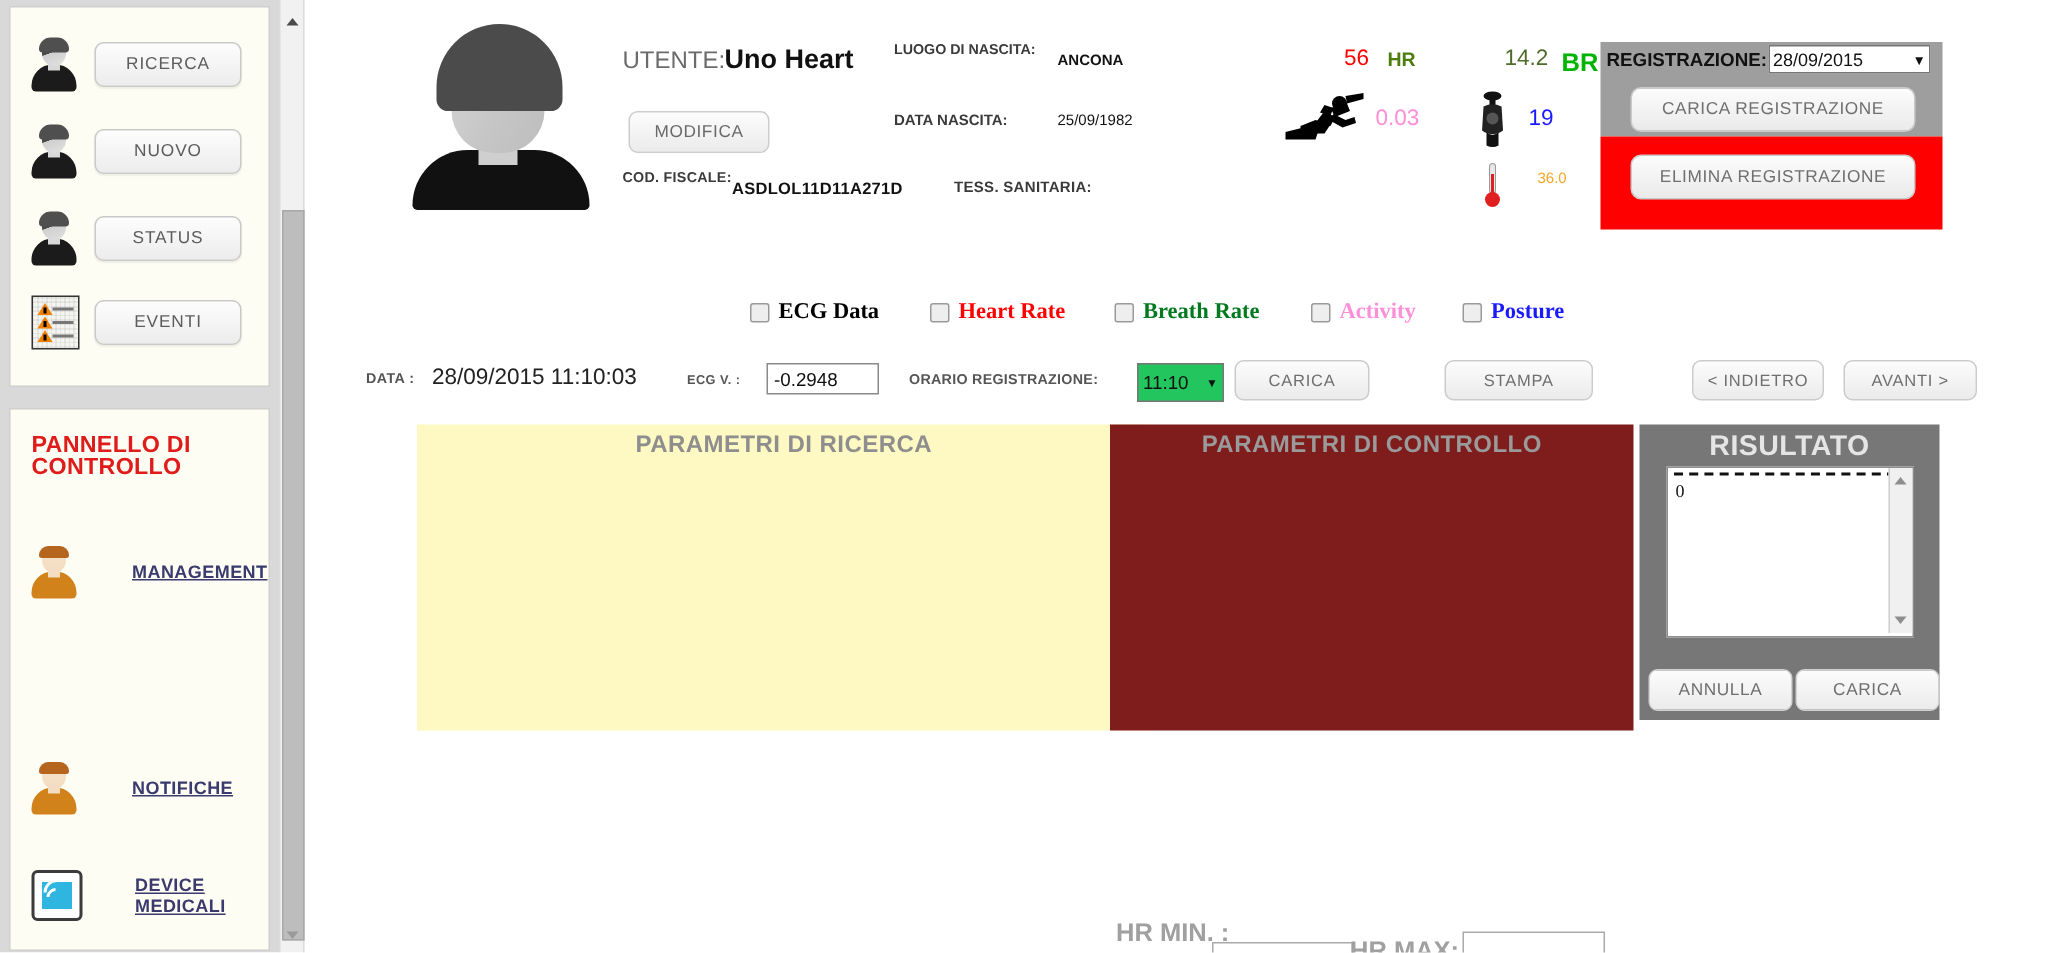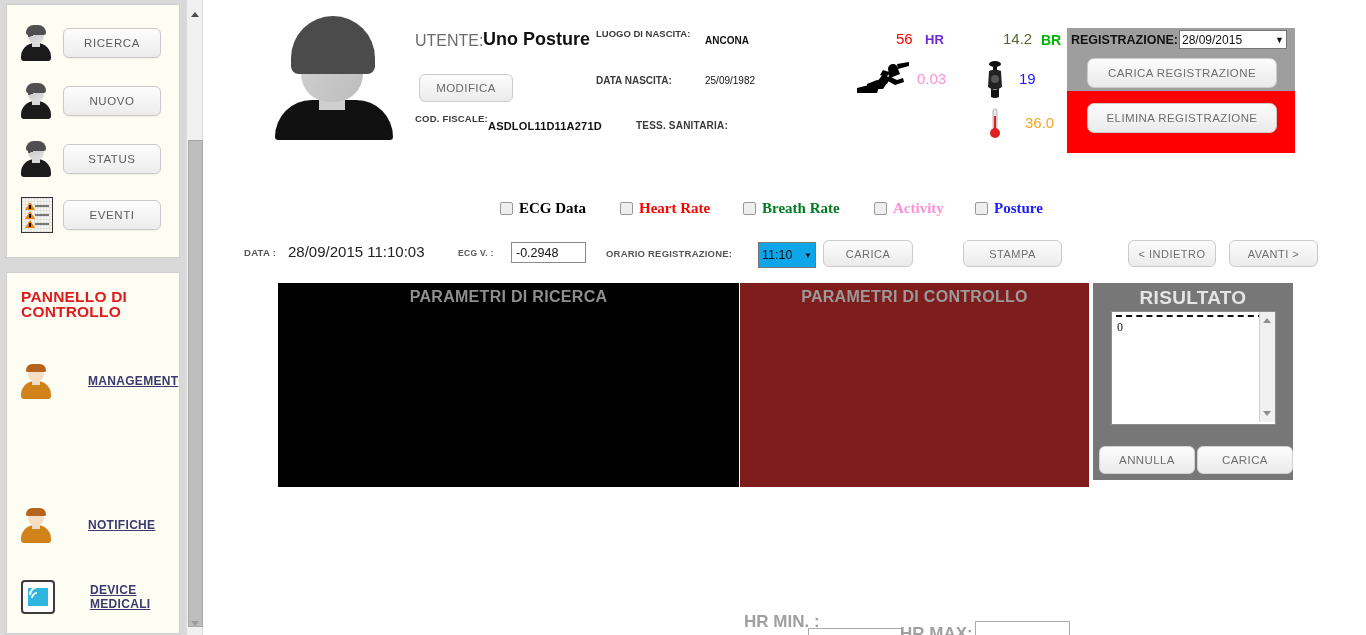--- a/index.html
+++ b/index.html
@@ -170,30 +170,30 @@
   #cf-value{ position:absolute; left:285px; top:120px; font-size:11px; font-weight:bold; color:#111; letter-spacing:.2px;}
   #ts-label{ position:absolute; left:433px; top:120px; font-size:10px; font-weight:bold; color:#3a3a3a; letter-spacing:.2px;}
 
   #luogo-label{ position:absolute; left:393px; top:28px; font-size:9.5px; font-weight:bold; color:#3a3a3a; line-height:11px;}
   #luogo-value{ position:absolute; left:502px; top:35px; font-size:10px; font-weight:bold; color:#111;}
   #datan-label{ position:absolute; left:393px; top:75px; font-size:10px; font-weight:bold; color:#3a3a3a;}
   #datan-value{ position:absolute; left:502px; top:75px; font-size:10px; font-weight:normal; color:#111;}
 
   
   #hr-value{ position:absolute; left:693px; top:30px; font-size:15px; color:#ff0000;}
-  #hr-unit { position:absolute; left:722px; top:32px; font-size:13px; color:#6d28d9; font-weight:bold;}
+  #hr-unit { position:absolute; left:722px; top:32px; font-size:13px; color:#4d7c0f; font-weight:bold;}
   #br-value{ position:absolute; left:800px; top:30px; font-size:15px; color:#4f6b2a;}
-  #br-unit { position:absolute; left:838px; top:32px; font-size:14px; color:#00b400; font-weight:bold;}
+  #br-unit { position:absolute; left:838px; top:32px; font-size:17px; color:#00b400; font-weight:bold;}
 
   #run-icon{ position:absolute; left:650px; top:62px; width:58px; height:34px; }
   #act-value{ position:absolute; left:714px; top:70px; font-size:15px; color:#ff8fd8;}
   #post-icon{ position:absolute; left:782px; top:60px; width:20px; height:38px;}
   #post-value{ position:absolute; left:816px; top:70px; font-size:15px; color:#1a1aff;}
   #temp-icon{ position:absolute; left:784px; top:108px; width:16px; height:32px;}
-  #temp-value{ position:absolute; left:822px; top:114px; font-size:15px; color:#f5a623;}
+  #temp-value{ position:absolute; left:822px; top:114px; font-size:10px; color:#f5a623;}
 
   
   #reg-panel{
     position:absolute; left:864px; top:28px; width:228px; height:63px; background:#9e9e9e;
   }
   #reg-alert{
     position:absolute; left:864px; top:91px; width:228px; height:62px; background:#ff0000;
   }
   #reg-label{ position:absolute; left:868px; top:33px; font-size:12.5px; font-weight:bold; color:#111;}
   #reg-select{
@@ -227,40 +227,40 @@
   #data-value{ position:absolute; left:85px; top:243px; font-size:15px; font-family:Liberation Sans, sans-serif; color:#222;}
   #ecg-label{ position:absolute; left:255px; top:248px; font-size:8.5px; font-weight:bold; color:#555; letter-spacing:.3px;}
   #ecg-input{
     position:absolute; left:308px; top:242px; width:75px; height:21px;
     border:1px solid #8a8a8a; background:#fff; font-size:12.5px; color:#111;
     display:flex;align-items:center; padding-left:4px; box-sizing:border-box;
   }
   #orario-label{ position:absolute; left:403px; top:248px; font-size:9.5px; font-weight:bold; color:#555; letter-spacing:.2px;}
   #orario-select{
     position:absolute; left:555px; top:242px; width:58px; height:21px;
-    background:#0ea5e9; border:1px solid #767676; font-size:12.5px; color:#111;
+    background:#22c55e; border:1px solid #767676; font-size:12.5px; color:#111;
     display:flex;align-items:center; padding:12px 3px; box-sizing:border-box;
   }
   #orario-select .val{flex:1;}
   #orario-select .caret{font-size:8px;}
   .tb-btn{
     position:absolute; top:240px; height:25px;
     border:1px solid #cbcbcb; border-radius:6px;
     background:linear-gradient(#fcfcfc,#ebebeb);
     color:#6f6f6f; font-size:11px; letter-spacing:.5px;
     display:flex;align-items:center;justify-content:center;
   }
   #carica-btn{ left:620px; width:88px; }
   #stampa-btn{ left:760px; width:97px; }
   #indietro-btn{ left:925px; width:86px; }
   #avanti-btn{ left:1026px; width:87px; }
 
   
   #panel-ricerca{
-    position:absolute; left:75px; top:283px; width:461px; height:204px; background:#000000;
+    position:absolute; left:75px; top:283px; width:461px; height:204px; background:#fef9c3;padding-left:28px;
   }
   #panel-controllo{
     position:absolute; left:537px; top:283px; width:349px; height:204px; background:#7f1d1d;
   }
   #panel-risultato{
     position:absolute; left:890px; top:283px; width:200px; height:197px; background:#777777;
   }
   .panel-h{
     position:absolute; left:0; top:5px; width:100%; text-align:center;
     font-size:16px; font-weight:bold; color:#8e8e8e; letter-spacing:.3px;
@@ -395,21 +395,21 @@
 
     <div id="hdr-avatar">
       <div class="shoulders"></div>
         <div class="neck"></div>
       <div class="face"></div>
         <div class="hair"></div>
         <div class="fringe"></div>
     </div>
 
     <div id="utente-label" class="lbl">UTENTE:</div>
-    <div id="utente-name">Uno Posture</div>
+    <div id="utente-name">Uno Heart</div>
     <div id="modifica-btn">MODIFICA</div>
     <div id="cf-label">COD. FISCALE:</div>
     <div id="cf-value">ASDLOL11D11A271D</div>
     <div id="ts-label">TESS. SANITARIA:</div>
     <div id="luogo-label">LUOGO DI NASCITA:</div>
     <div id="luogo-value">ANCONA</div>
     <div id="datan-label">DATA NASCITA:</div>
     <div id="datan-value">25/09/1982</div>
 
     <div id="hr-value">56</div>

